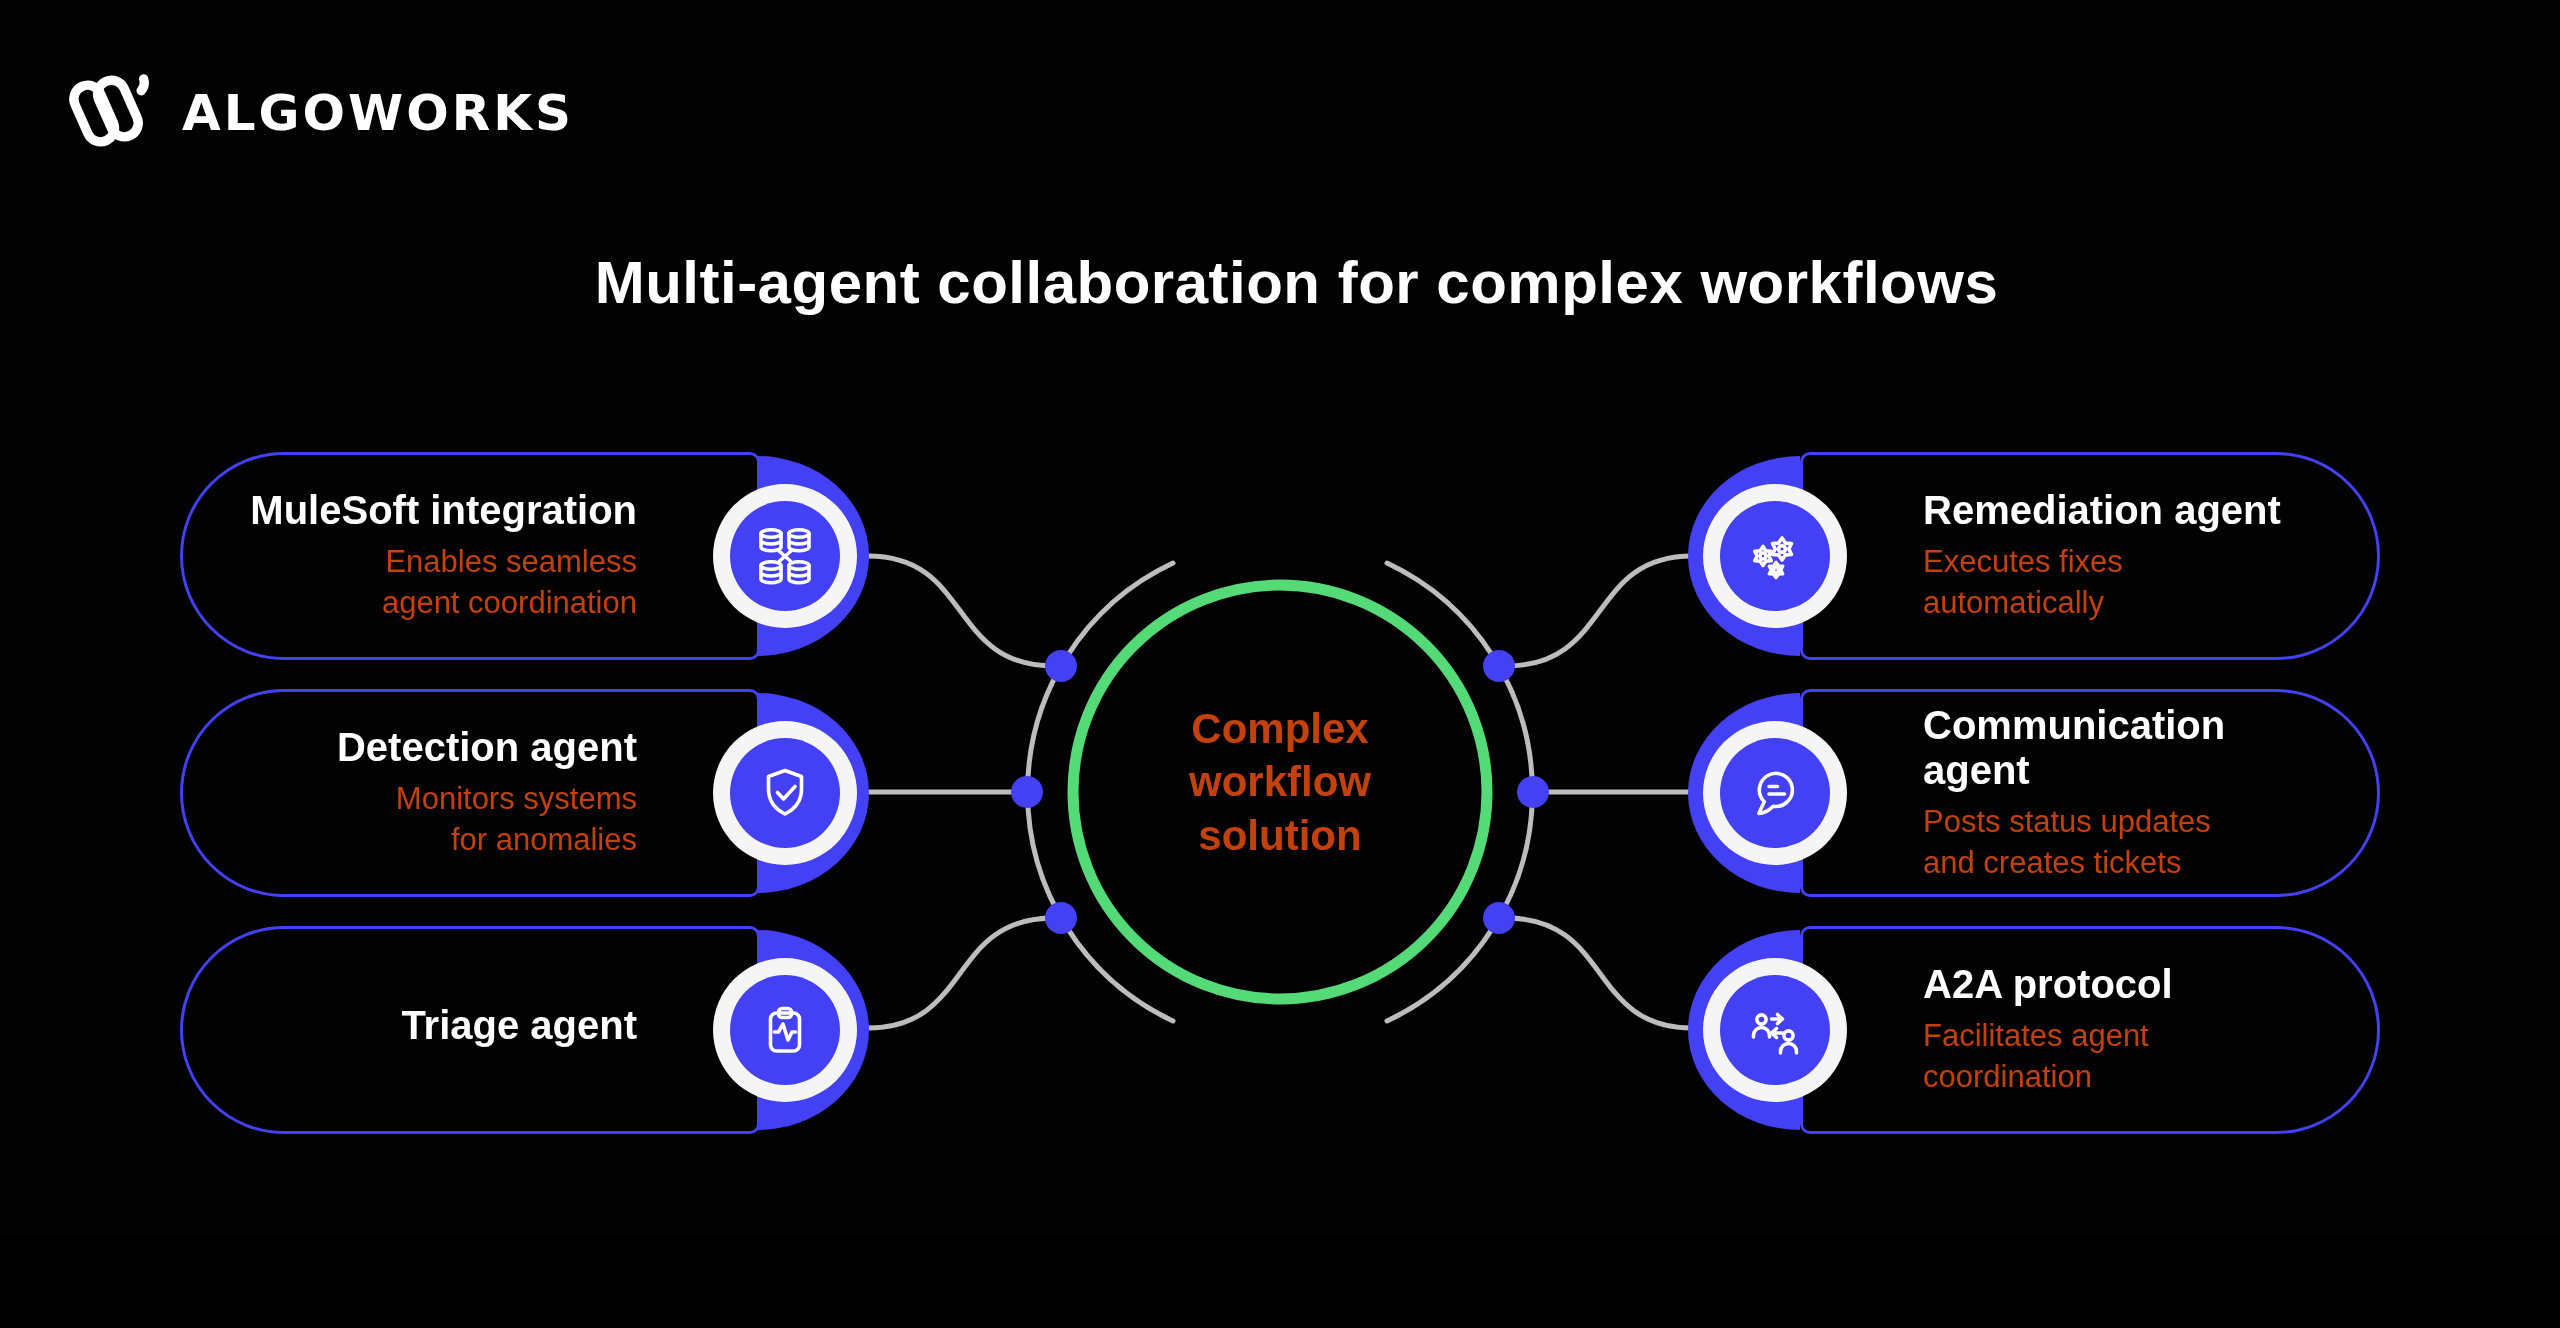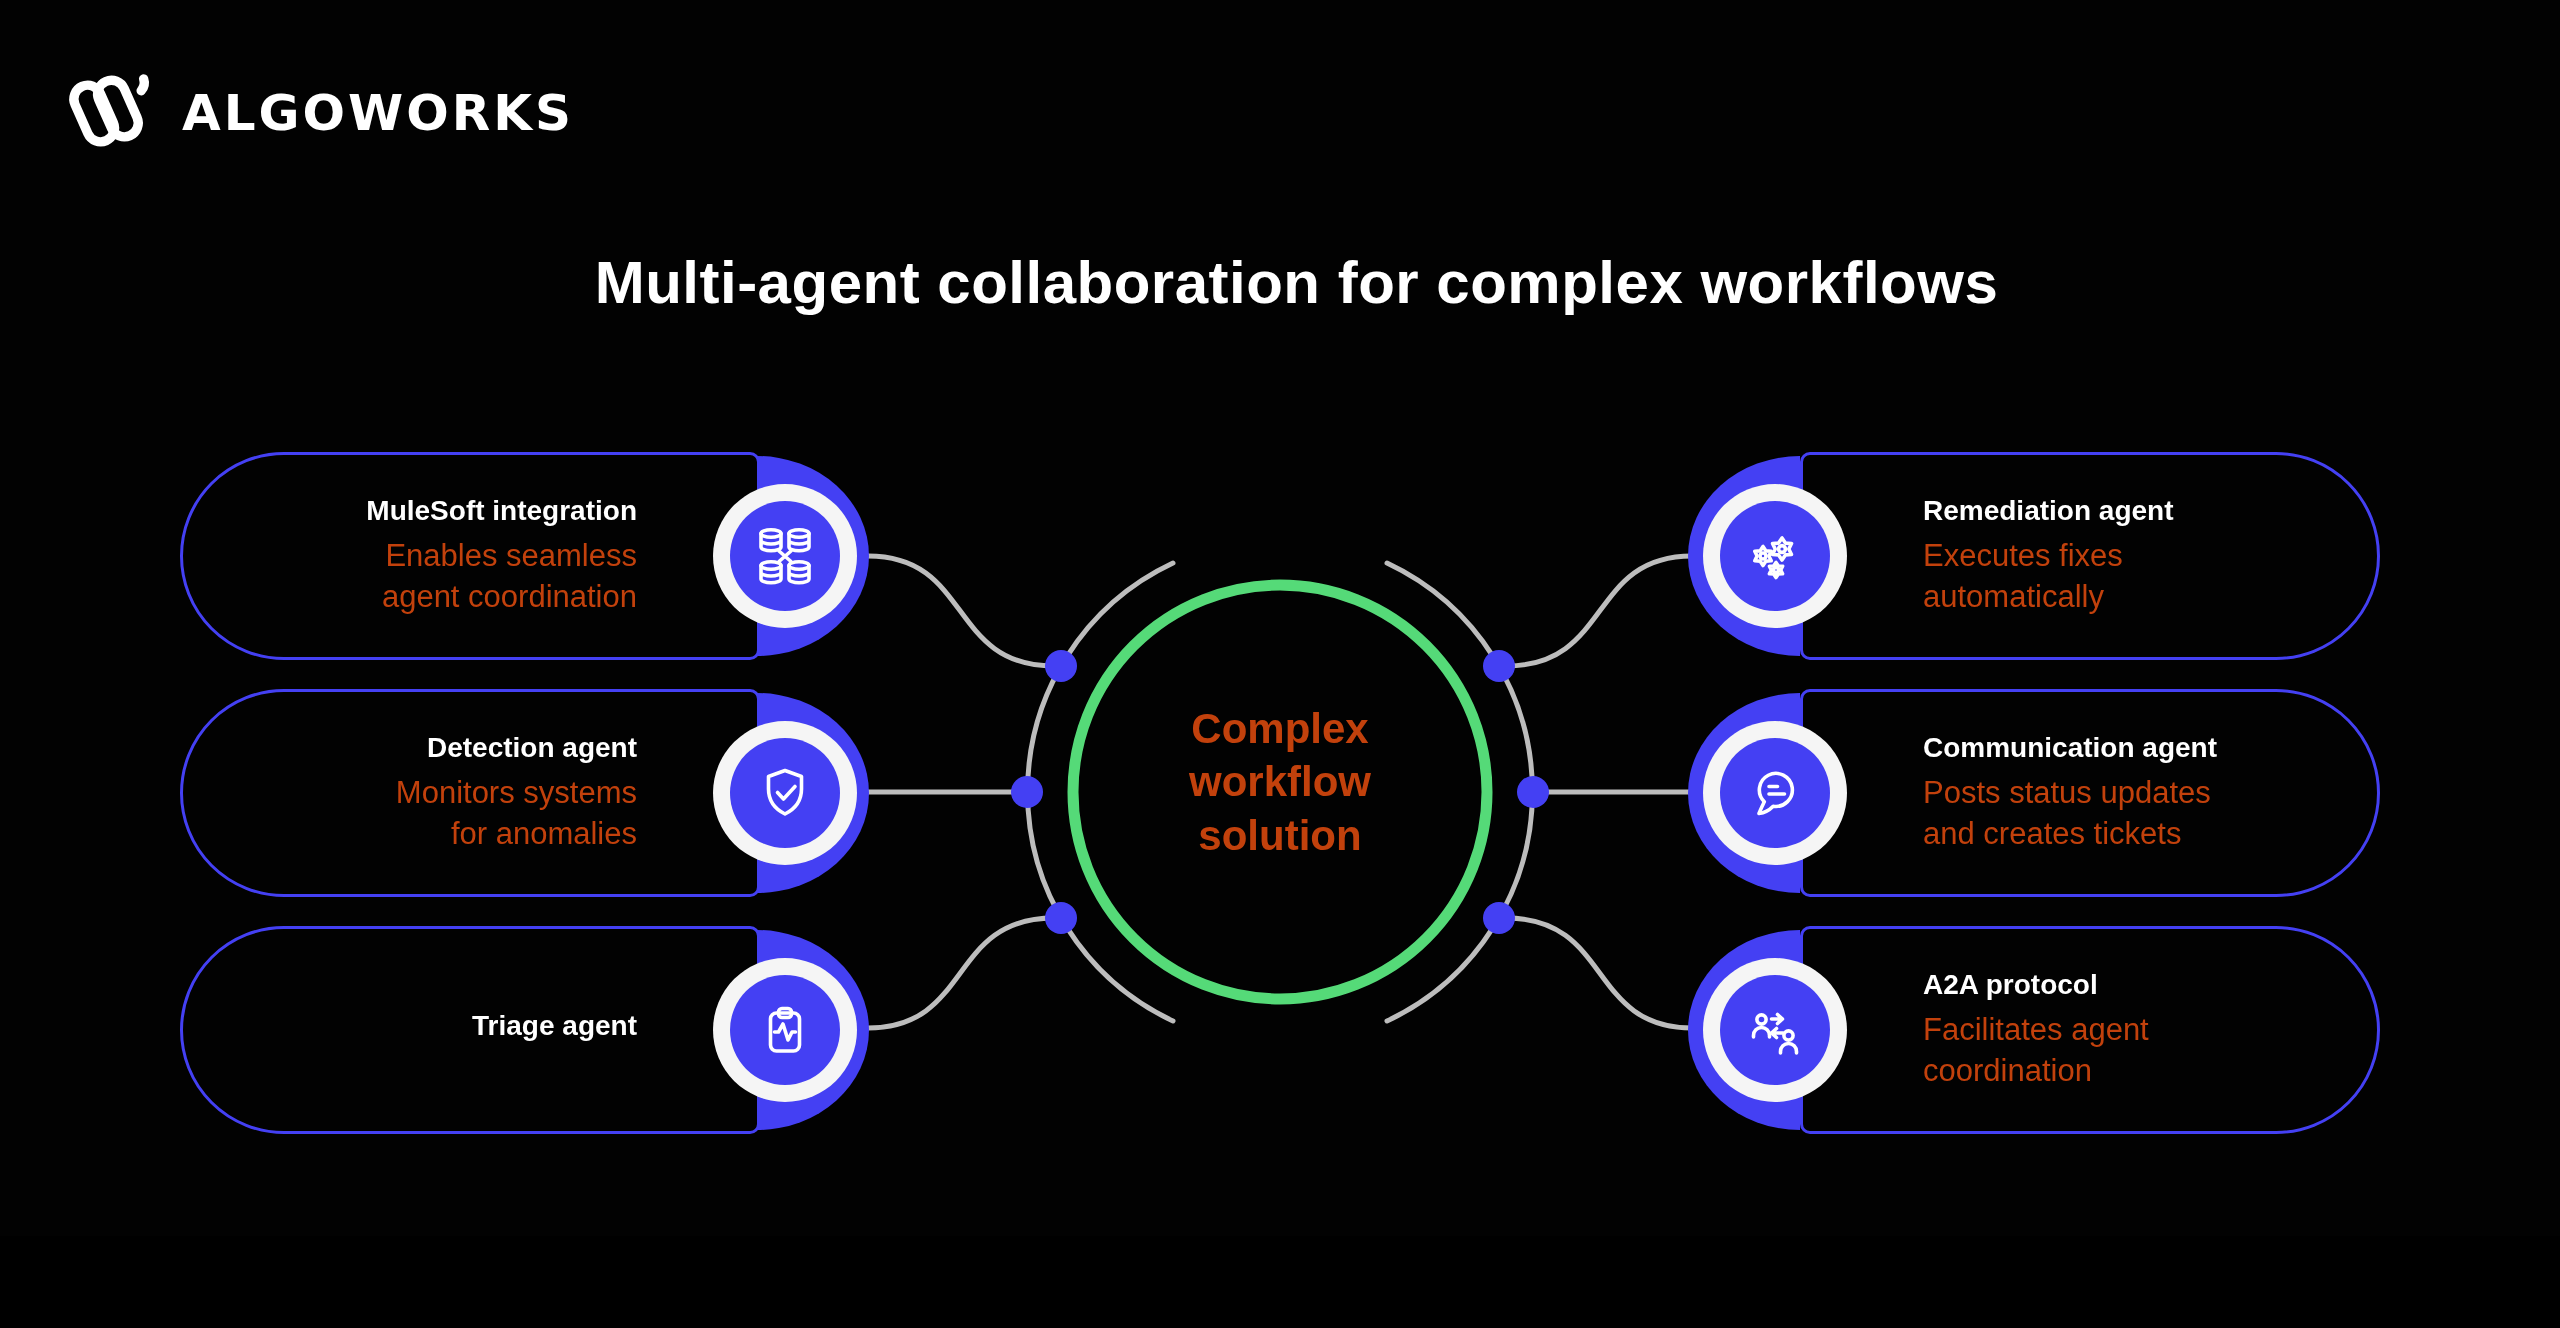--- a/index.html
+++ b/index.html
@@ -32,21 +32,21 @@
   .row.left{left:180px;}
   .row.right{left:1680px;}
   .row.r1{top:452px;} .row.r2{top:689px;} .row.r3{top:926px;}
   .card{position:absolute;top:0;width:580px;height:208px;box-sizing:border-box;
         border:3px solid var(--blue,#4440f3);display:flex;flex-direction:column;
         justify-content:center;z-index:1;background:transparent;}
   .left .card{left:0;border-radius:104px 10px 10px 104px;text-align:right;
               padding:0 120px 0 42px;}
   .right .card{left:120px;border-radius:10px 104px 104px 10px;text-align:left;
                padding:0 42px 0 120px;}
-  .card-title{color:#fff;font-size:28px;font-weight:700;margin-bottom:9px;}
+  .card-title{color:#fff;font-size:40px;font-weight:700;margin-bottom:9px;}
   .card-desc{color:#c2410c;font-size:31px;line-height:1.32;white-space:pre-line;}
   
   .dshape{position:absolute;top:4px;width:112px;height:200px;background:var(--blue,#4440f3);z-index:2;}
   .left .dshape{left:577px;border-radius:0 112px 112px 0 / 0 100px 100px 0;}
   .right .dshape{left:8px;border-radius:112px 0 0 112px / 100px 0 0 100px;}
   .ring{position:absolute;top:32px;width:144px;height:144px;border-radius:50%;
         background:var(--badge_ring,#f5f5f5);z-index:3;}
   .left .ring{left:533px;}
   .right .ring{left:23px;}
   .disc{position:absolute;top:49px;width:110px;height:110px;border-radius:50%;

